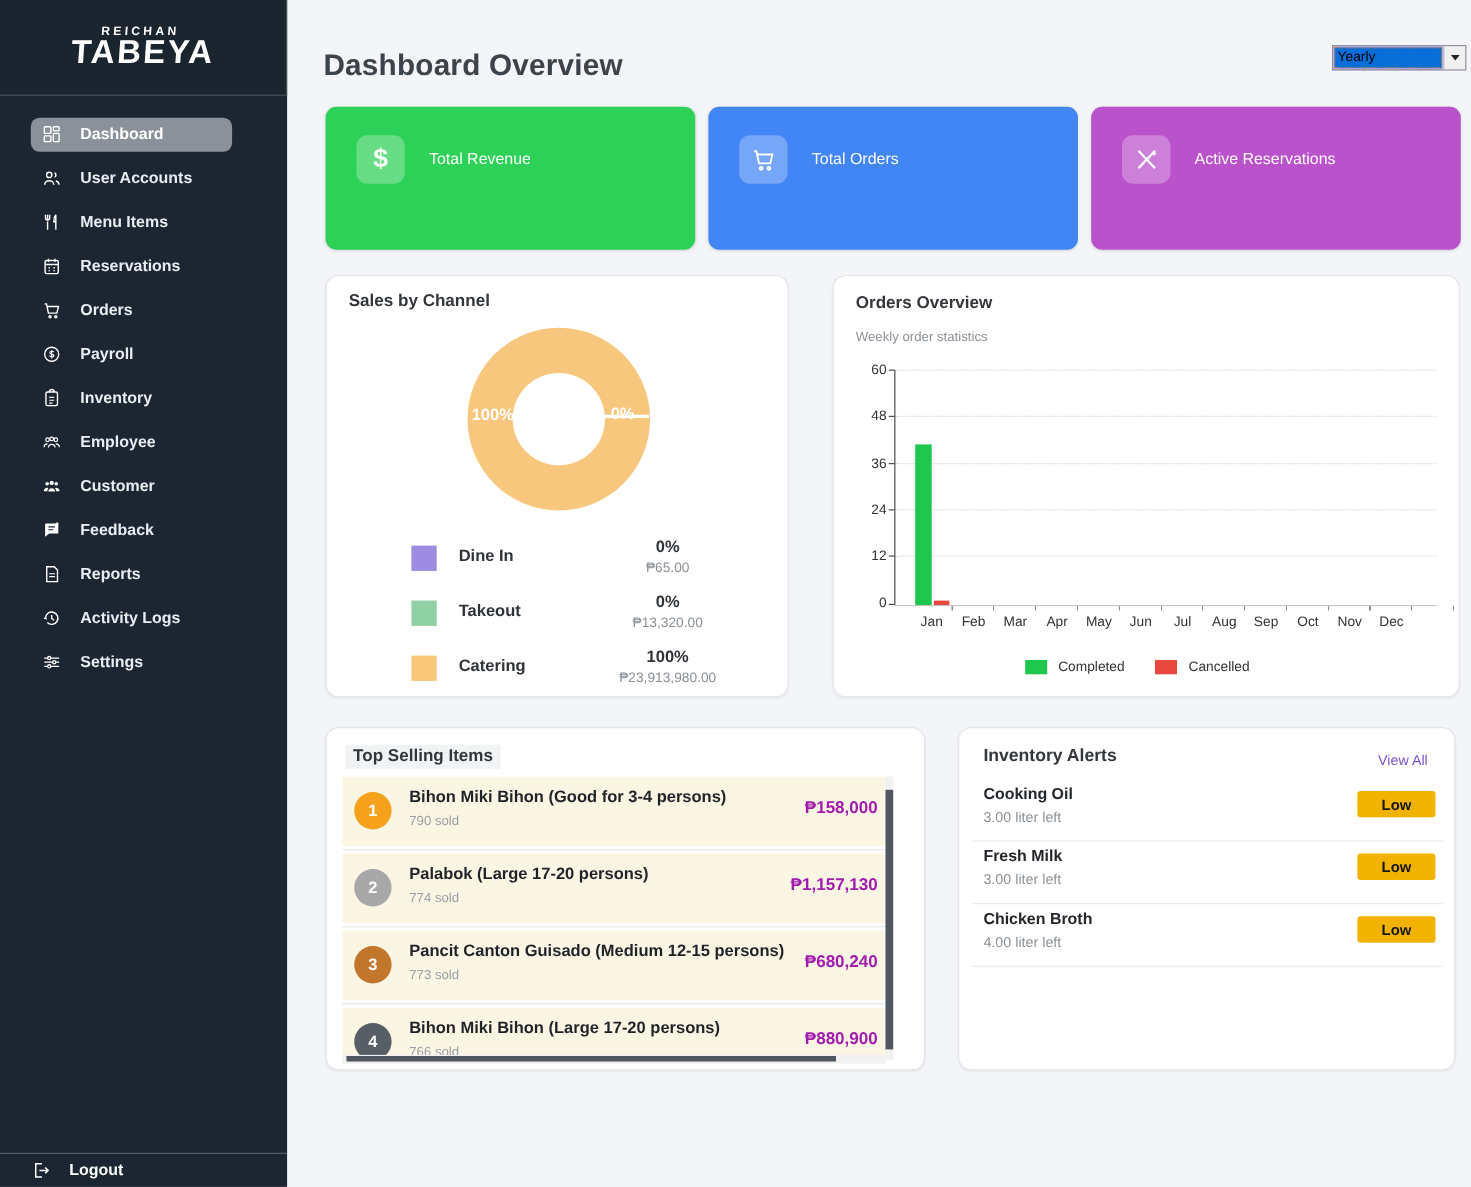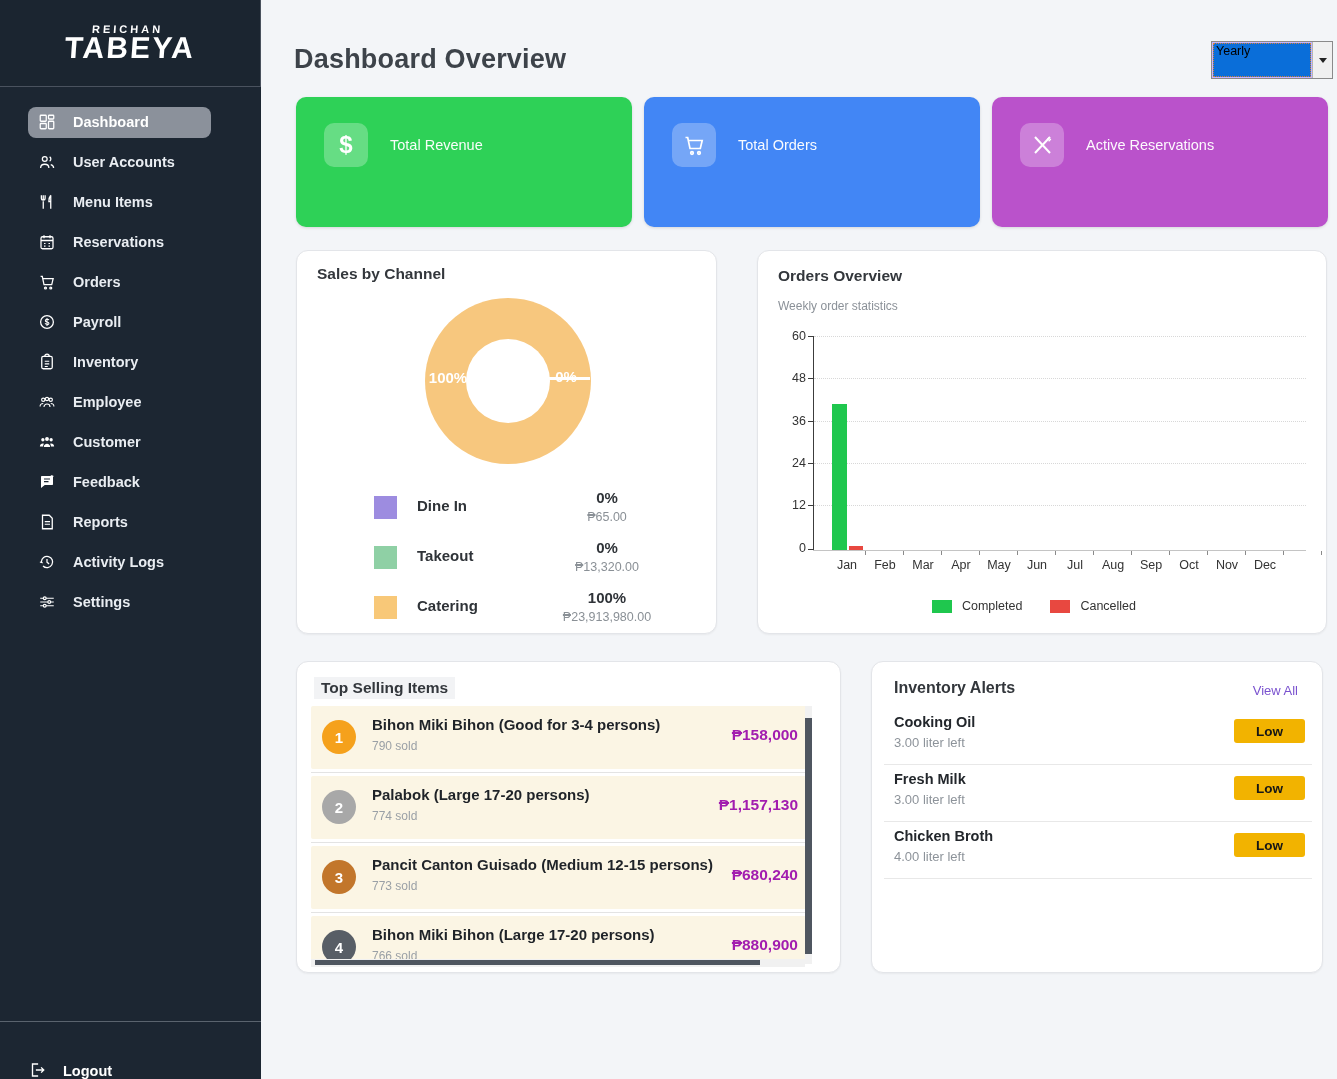--- a/index.html
+++ b/index.html
@@ -16,27 +16,27 @@
   .logo { color:#fff; text-align:left; transform:skewX(-4deg); line-height:1; }
   .logo .l1 { font-size:11px; font-weight:700; letter-spacing:3px; margin-left:26px; display:block; }
   .logo .l2 { font-size:30px; font-weight:700; letter-spacing:2px; display:block; margin-top:-2px; }
   .nav { position:absolute; top:102px; left:0; right:0; }
   .nav-item { height:40px; display:flex; align-items:center; margin:0 50px 0 18px;padding-left:10px; }
   .nav-item .pill { display:flex; align-items:center; width:100%; height:31px; padding-left:10px; border-radius:8px; cursor:pointer; }
   .nav-item.active .pill { background:#8b919b; }
   .nav-item .icon { width:18px; height:18px; flex:0 0 18px; }
   .nav-item .lbl { margin-left:17px; font-size:14.5px; font-weight:600; color:#e9edf2; white-space:nowrap; }
   .nav-item.active .lbl { color:#ffffff; }
-  .logout-block { position:absolute; bottom:0; left:0; right:0; height:58px; border-top:1px solid #5a636e; display:flex; align-items:flex-end; padding-left:28px; cursor:pointer; }
+  .logout-block { position:absolute; bottom:0; left:0; right:0; height:31px; border-top:1px solid #5a636e; display:flex; align-items:center; padding-left:28px; cursor:pointer; }
   .logout-block .icon { width:18px; height:18px; }
   .logout-block .lbl { margin-left:17px; font-size:14.5px; font-weight:700; color:#fff; }
 
   
   .page-title { position:absolute; left:294px; top:44px; font-size:27px; font-weight:700; color:#3d434a; letter-spacing:.2px; }
-  .period-select { position:absolute; left:1211px; top:41px; width:122px; height:38px; display:flex; border:1px solid #8a8a8a; background:#c4b5fd; cursor:pointer; }
+  .period-select { position:absolute; left:1211px; top:41px; width:122px; height:23px; display:flex; border:1px solid #8a8a8a; background:#c4b5fd; cursor:pointer; }
   .period-select .value { flex:1; margin:1px; padding:1px 3px; font-size:12.5px; color:#000; outline:1px dotted #d78338; outline-offset:-1px; }
   .period-select .arrow-btn { width:20px; background:#f0f0f0; border-left:1px solid #b5b5b5; display:flex; align-items:center; justify-content:center; }
   .period-select .arrow-btn .tri { width:0; height:0; border-left:4px solid transparent; border-right:4px solid transparent; border-top:5px solid #222; }
 
   
   .stats { position:absolute; left:296px; top:97px; width:1033px; display:grid; grid-template-columns:repeat(3,336px); gap:12px; }
   .stat-card { height:130px; border-radius:10px; position:relative; color:#fff; box-shadow:0 1px 3px rgba(0,0,0,.12); }
   .stat-card .icon-box { position:absolute; left:28px; top:26px; width:44px; height:44px; border-radius:10px; background:rgba(255,255,255,.27); display:flex; align-items:center; justify-content:center; }
   .stat-card .s-label { position:absolute; left:94px; top:40px; font-size:14.5px; color:rgba(255,255,255,.97); }
   .stat-card .s-value { position:absolute; left:28px; top:180px; font-size:17.5px; font-weight:700; }

